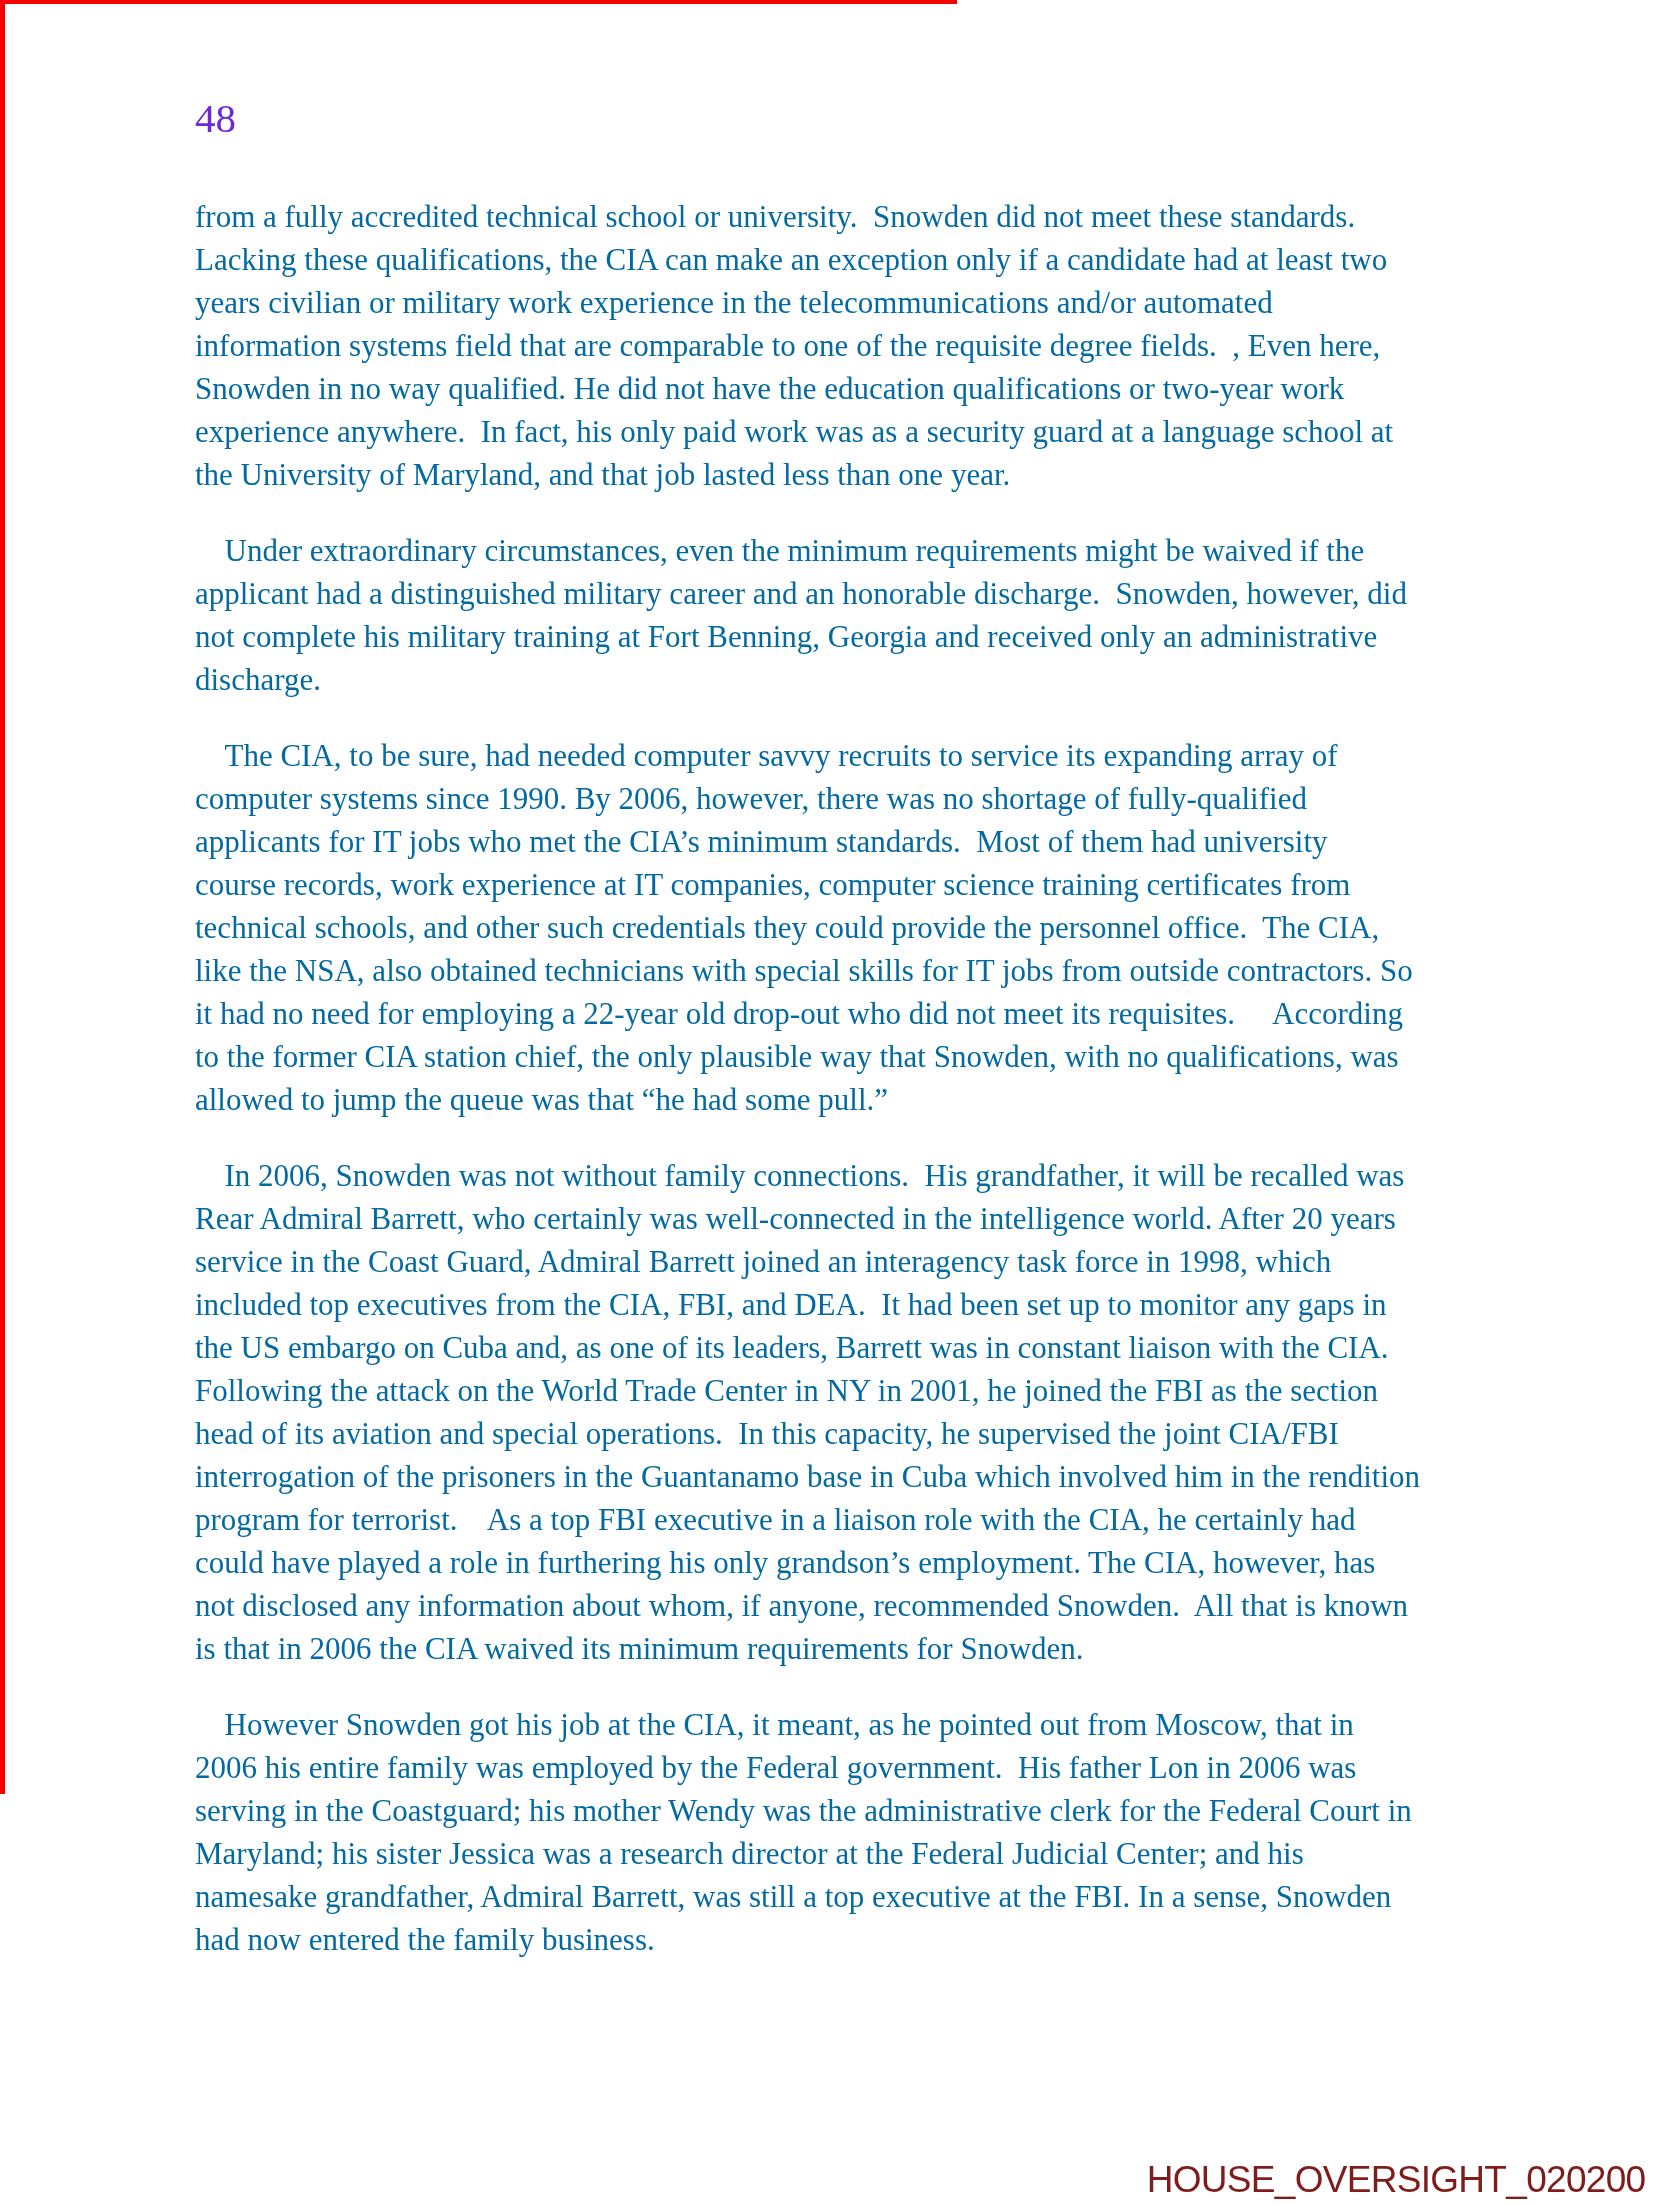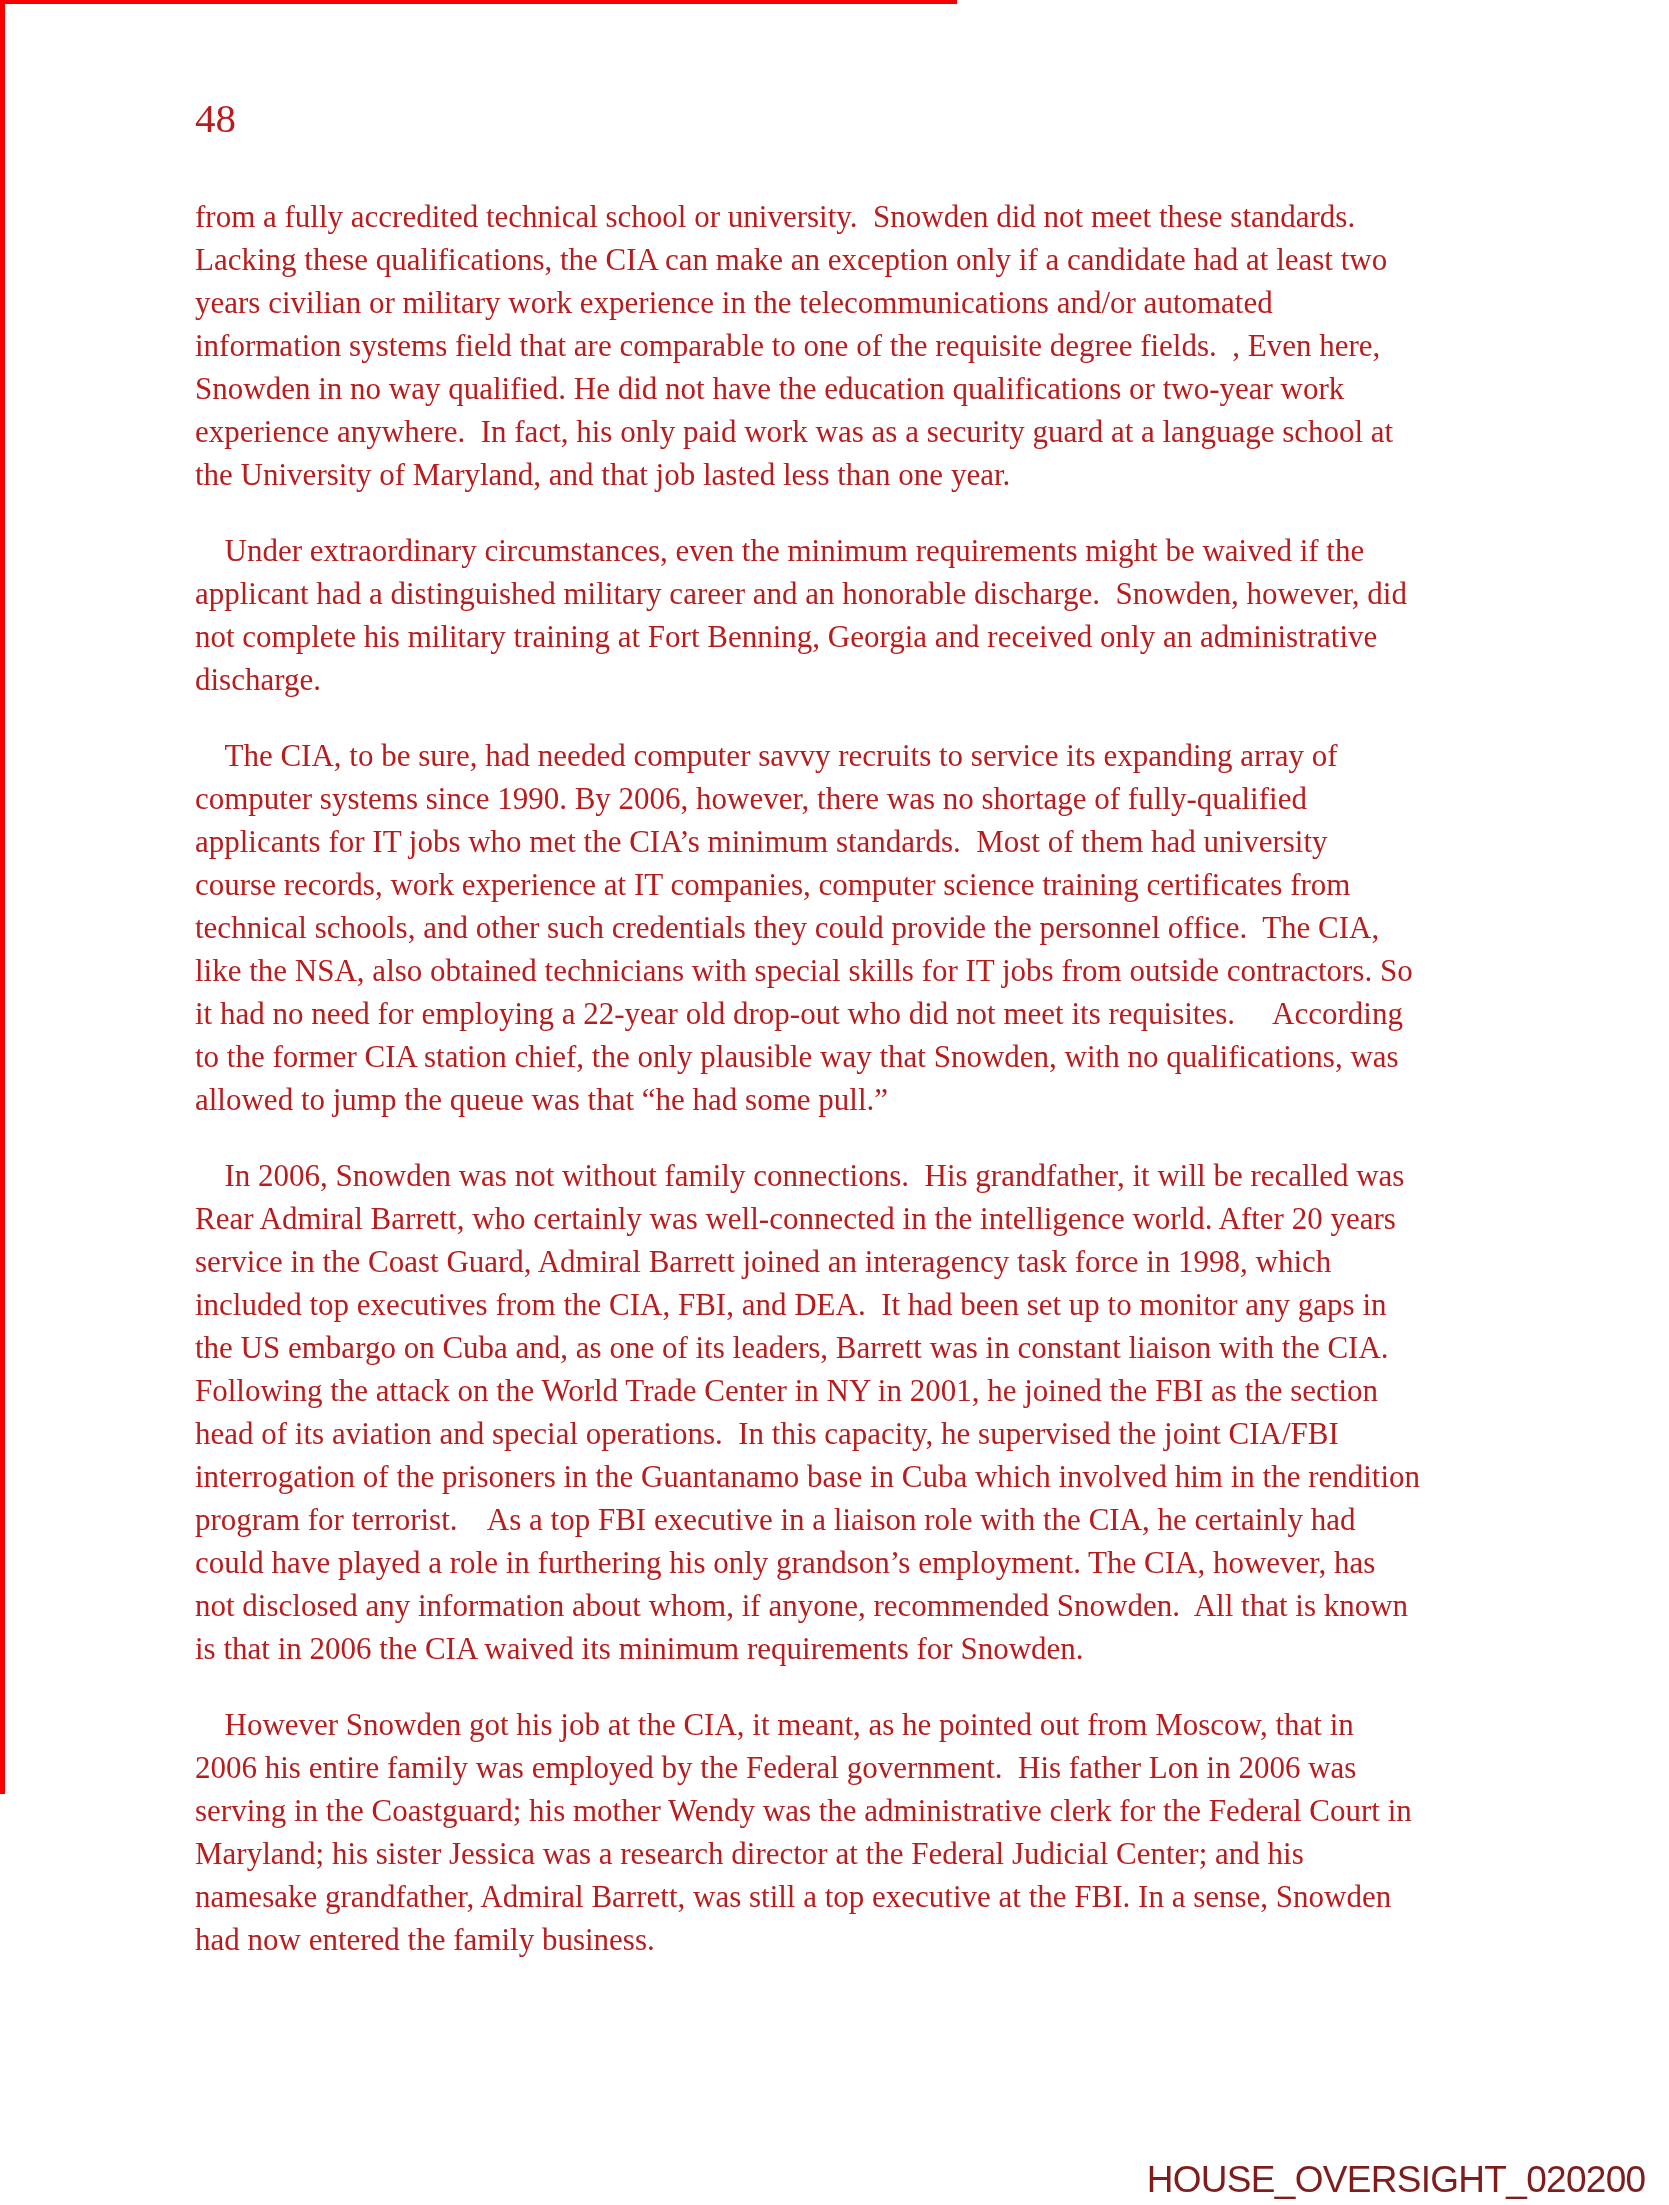--- a/index.html
+++ b/index.html
@@ -29,31 +29,31 @@
     width: 957px; height: 3.9px;
     background: #f40100;
   }
   .page-number {
     position: absolute;
     left: 195px;
     top: 98px;
     font-family: "Liberation Serif", serif;
     font-size: 41px;
     line-height: 1;
-    color: #b91c1c;
+    color: #6d28d9;
   }
   .body-text {
     position: absolute;
     left: 195px;
     top: 195px;
     width: 1414px;
     font-family: "Liberation Serif", serif;
     font-size: 31px;
     line-height: 43px;
-    color: #b91c1c;
+    color: #0369a1;
   }
   .body-text p {
     margin: 0 0 33px 0;
     white-space: pre-wrap;
     text-align: left;
   }
   .body-text p.indent {
     text-indent: 29.5px;
   }
   .bates {

